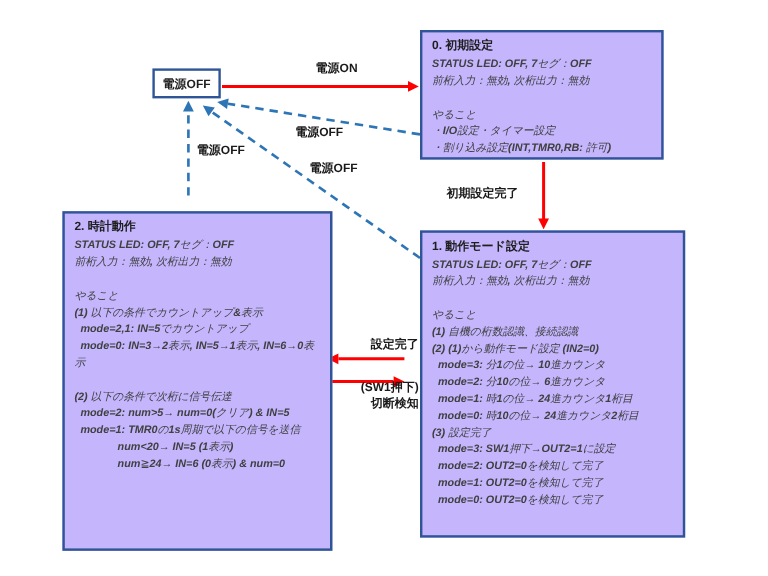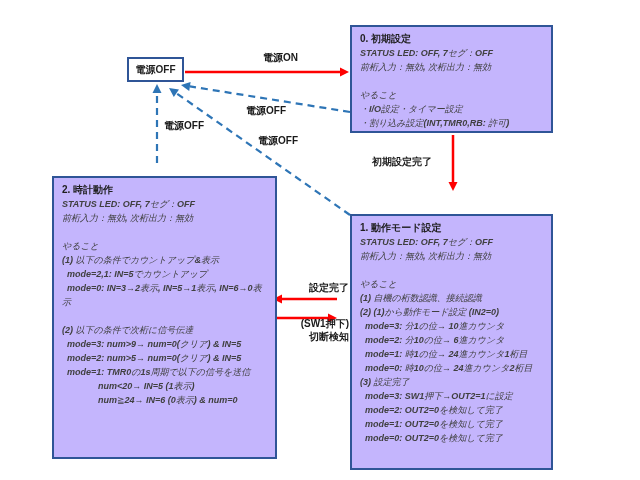--- a/index.html
+++ b/index.html
@@ -82,21 +82,21 @@
     <div class="box-body">
         <div class="line"><b>STATUS LED: OFF, 7</b>セグ：<b>OFF</b></div>
         <div class="line">前桁入力：無効<b>, </b>次桁出力：無効</div>
         <div class="line">&nbsp;</div>
         <div class="line">やること</div>
         <div class="line">・<b>I/O</b>設定・タイマー設定</div>
         <div class="line">・割り込み設定<b>(INT,TMR0,RB: </b>許可<b>)</b></div>
       </div>
   </div>
 
-  <div class="state-box" style="left:350px;top:192px;width:203px;height:256px;margin-top:22px;">
+  <div class="state-box" style="left:350px;top:192px;width:221px;height:256px;">
     <div class="box-title">1. 動作モード設定</div>
     <div class="box-body">
         <div class="line"><b>STATUS LED: OFF, 7</b>セグ：<b>OFF</b></div>
         <div class="line">前桁入力：無効<b>, </b>次桁出力：無効</div>
         <div class="line">&nbsp;</div>
         <div class="line">やること</div>
         <div class="line"><b>(1) </b>自機の桁数認識、接続認識</div>
         <div class="line"><b>(2) (1)</b>から動作モード設定<b> (IN2=0)</b></div>
         <div class="line"><b>  mode=3: </b>分<b>1</b>の位→<b> 10</b>進カウンタ</div>
         <div class="line"><b>  mode=2: </b>分<b>10</b>の位→<b> 6</b>進カウンタ</div>
@@ -115,21 +115,20 @@
     <div class="box-body">
         <div class="line"><b>STATUS LED: OFF, 7</b>セグ：<b>OFF</b></div>
         <div class="line">前桁入力：無効<b>, </b>次桁出力：無効</div>
         <div class="line">&nbsp;</div>
         <div class="line">やること</div>
         <div class="line"><b>(1) </b>以下の条件でカウントアップ<b>&amp;</b>表示</div>
         <div class="line"><b>  mode=2,1: IN=5</b>でカウントアップ</div>
         <div class="line"><b>  mode=0: IN=3</b>→<b>2</b>表示<b>, IN=5</b>→<b>1</b>表示<b>, IN=6</b>→<b>0</b>表示</div>
         <div class="line">&nbsp;</div>
         <div class="line"><b>(2) </b>以下の条件で次桁に信号伝達</div>
-        <div class="line"><b>  mode=3: num&gt;9</b>→<b> num=0(</b>クリア<b>) &amp; IN=5</b></div>
         <div class="line"><b>  mode=2: num&gt;5</b>→<b> num=0(</b>クリア<b>) &amp; IN=5</b></div>
         <div class="line"><b>  mode=1: TMR0</b>の<b>1s</b>周期で以下の信号を送信</div>
         <div class="line">　　　　<b>num&lt;20</b>→<b> IN=5 (1</b>表示<b>)</b></div>
         <div class="line">　　　　<b>num</b>≧<b>24</b>→<b> IN=6 (0</b>表示<b>) &amp; num=0</b></div>
       </div>
   </div>
 
   <div class="arrow-label center" style="left:228px;top:52px;width:70px;">電源ON</div>
   <div class="arrow-label" style="left:164px;top:120px;">電源OFF</div>
   <div class="arrow-label" style="left:246px;top:105px;">電源OFF</div>

